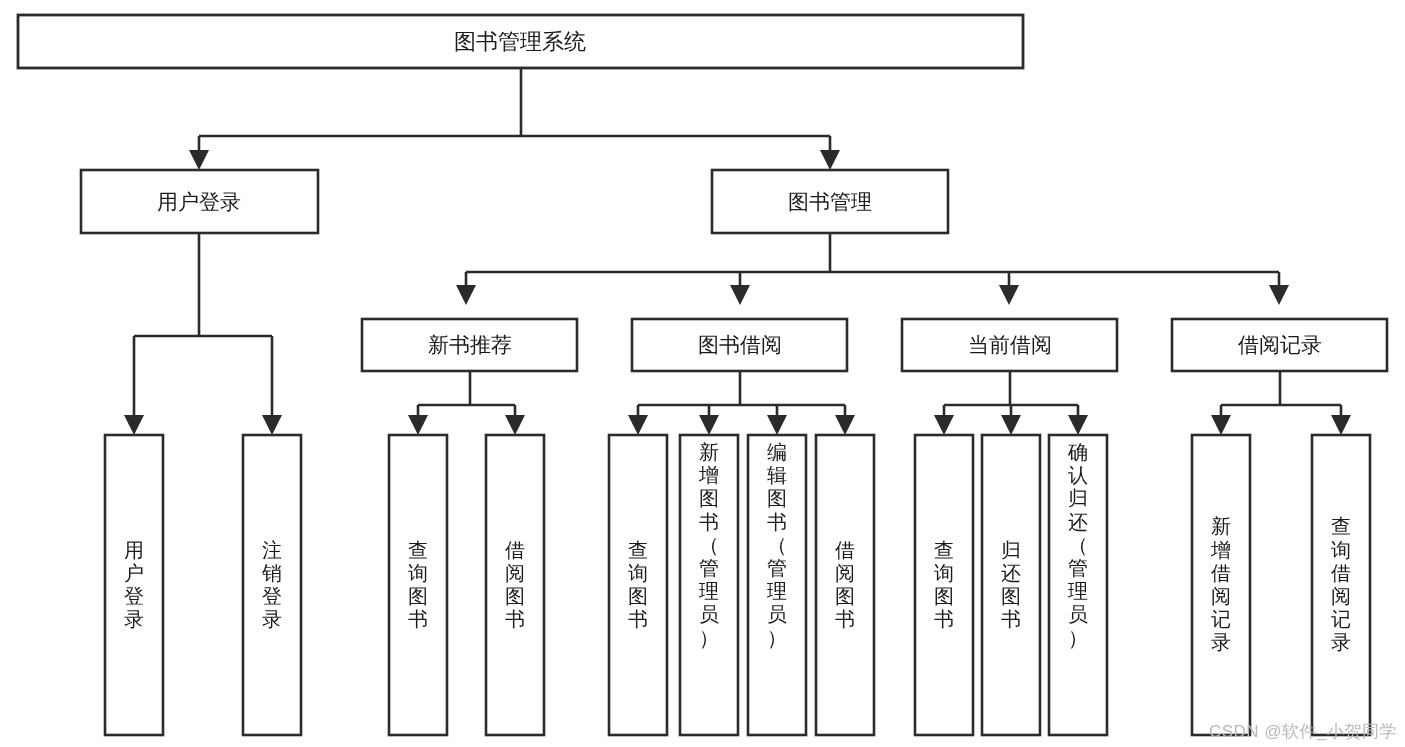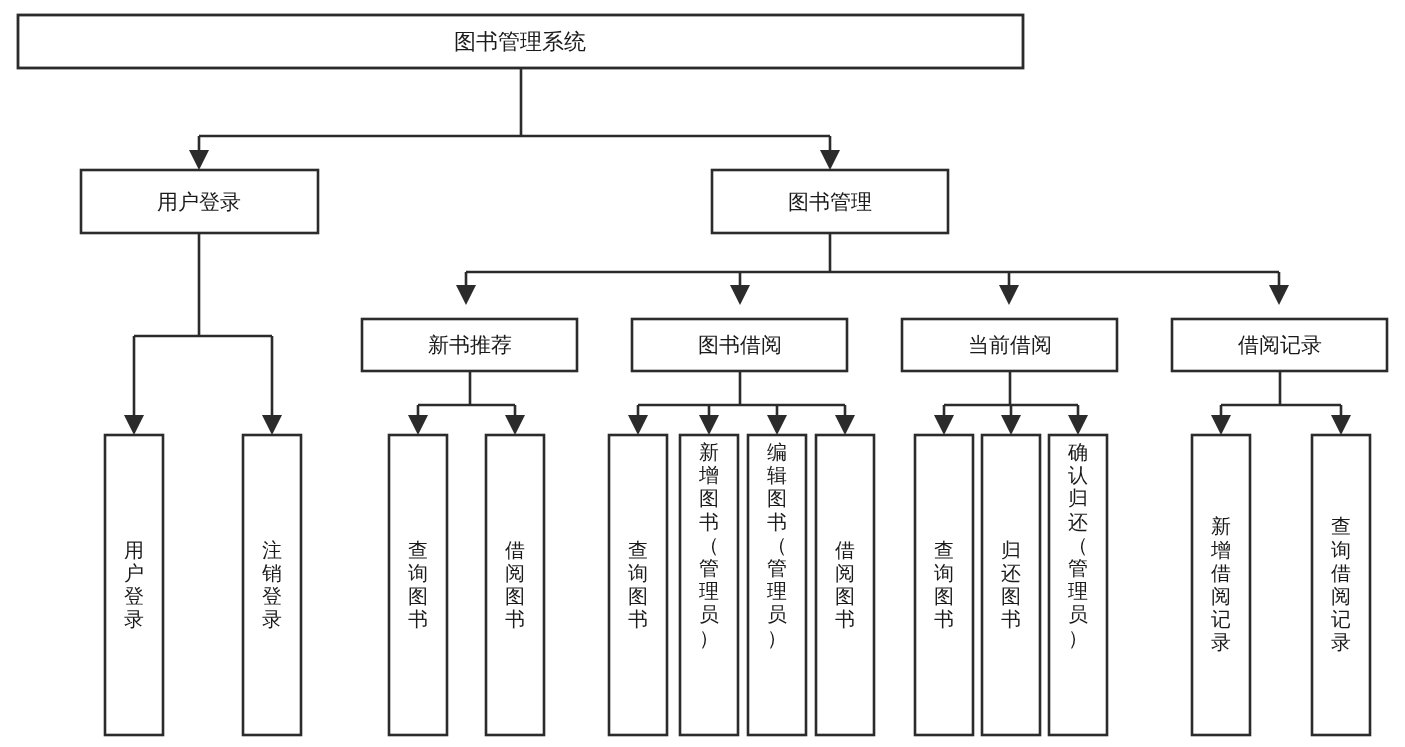--- a/index.html
+++ b/index.html
@@ -228,14 +228,15 @@
   <div class="leaf-label" style="left:609px; top:435px; width:58px; height:300px;"><span>查</span><span>询</span><span>图</span><span>书</span></div>
   <div class="leaf-label" style="left:680px; top:435px; width:58px; height:300px; justify-content:flex-start; padding-top:6px;"><span>新</span><span>增</span><span>图</span><span>书</span><span>（</span><span>管</span><span>理</span><span>员</span><span>）</span></div>
   <div class="leaf-label" style="left:748px; top:435px; width:58px; height:300px; justify-content:flex-start; padding-top:6px;"><span>编</span><span>辑</span><span>图</span><span>书</span><span>（</span><span>管</span><span>理</span><span>员</span><span>）</span></div>
   <div class="leaf-label" style="left:816px; top:435px; width:58px; height:300px;"><span>借</span><span>阅</span><span>图</span><span>书</span></div>
   <div class="leaf-label" style="left:915px; top:435px; width:58px; height:300px;"><span>查</span><span>询</span><span>图</span><span>书</span></div>
   <div class="leaf-label" style="left:982px; top:435px; width:58px; height:300px;"><span>归</span><span>还</span><span>图</span><span>书</span></div>
   <div class="leaf-label" style="left:1049px; top:435px; width:58px; height:300px; justify-content:flex-start; padding-top:6px;"><span>确</span><span>认</span><span>归</span><span>还</span><span>（</span><span>管</span><span>理</span><span>员</span><span>）</span></div>
   <div class="leaf-label" style="left:1192px; top:435px; width:58px; height:300px;"><span>新</span><span>增</span><span>借</span><span>阅</span><span>记</span><span>录</span></div>
   <div class="leaf-label" style="left:1312px; top:435px; width:58px; height:300px;"><span>查</span><span>询</span><span>借</span><span>阅</span><span>记</span><span>录</span></div>
 
+  <div class="watermark">CSDN @软件_小贺同学</div>
 
 </div>
 
 </body></html>

